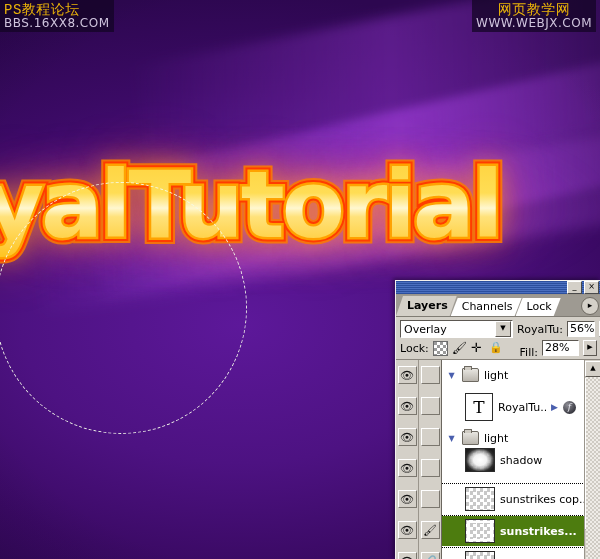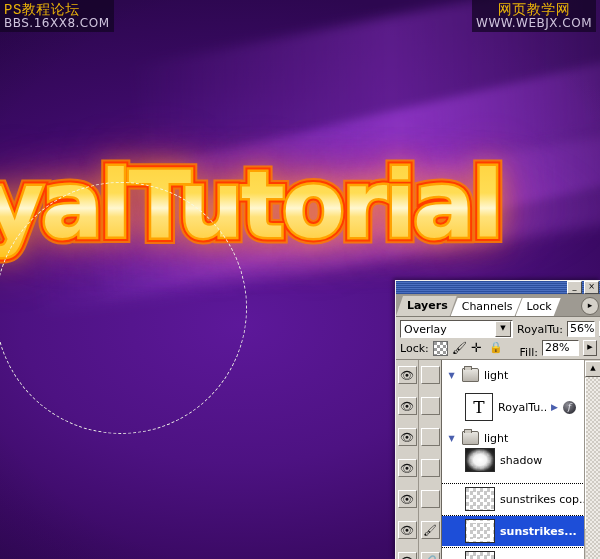--- a/index.html
+++ b/index.html
@@ -173,21 +173,21 @@
   .iconbtn{
     width:17px;height:16px;background:#d4d0c8;
     border:1px solid #fff;border-right-color:#7a766e;border-bottom-color:#7a766e;
     display:flex;align-items:center;justify-content:center;cursor:pointer;
   }
   .eye{font-size:11px;line-height:11px;color:#111;}
   .lrow{
     position:absolute;left:0;right:0;display:flex;align-items:center;gap:5px;
     padding-left:4px;font-size:11px;color:#000;box-sizing:border-box;
   }
-  .lrow.sel{background:#1d4ed8;color:#fff;font-weight:bold;}
+  .lrow.sel{background:#4d7c0f;color:#fff;font-weight:bold;}
   .lrow.sel .lname{color:#fff;}
   .dotsep{position:absolute;left:0;right:0;height:1px;
     background:repeating-linear-gradient(90deg,#000 0 1px,transparent 1px 2px);}
   .twisty{width:11px;height:11px;font-size:8px;line-height:11px;text-align:center;color:#4a5fae;cursor:pointer;}
   .folder{
     width:15px;height:12px;background:linear-gradient(180deg,#e8e6e1,#b9b5ad);
     border:1px solid #6d6961;border-radius:1px 2px 1px 1px;position:relative;
   }
   .folder:before{content:"";position:absolute;left:1px;top:-3px;width:6px;height:3px;background:#cfcbc3;border:1px solid #6d6961;border-bottom:none;border-radius:1px 1px 0 0;}
   .thumb{

